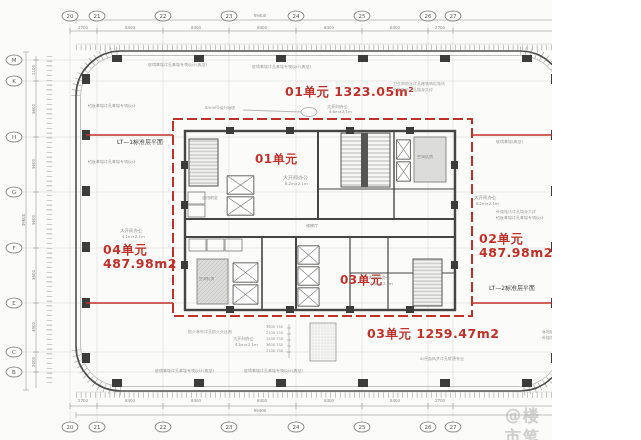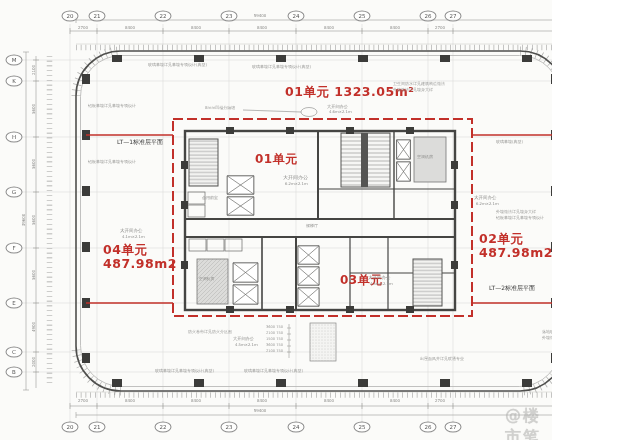--- a/index.html
+++ b/index.html
@@ -284,20 +284,21 @@
 <div class="dimv" style="left:601px;top:275px">5600</div>
 <div class="dimv" style="left:601px;top:327px">4900</div>
 <div class="dimv" style="left:601px;top:362px">2000</div>
 <div class="dimv" style="left:617px;top:220px">39600</div>
 
 <div class="rl rl-big" style="left:285px;top:84px">01单元 1323.05m²</div>
 <div class="rl rl-big" style="left:479px;top:231px">02单元</div>
 <div class="rl rl-big" style="left:479px;top:245px">487.98m2</div>
 <div class="rl rl-big" style="left:103px;top:242px">04单元</div>
 <div class="rl rl-big" style="left:103px;top:256px">487.98m2</div>
+<div class="rl rl-big" style="left:367px;top:326px">03单元 1259.47m2</div>
 <div class="rl rl-in" style="left:255px;top:151px">01单元</div>
 <div class="rl rl-in" style="left:340px;top:272px">03单元</div>
 
 <div class="lt" style="left:117px;top:138px">LT—1标准层平面</div>
 <div class="lt" style="left:489px;top:284px">LT—2标准层平面</div>
 
 <div class="room" style="left:283px;top:174px;font-size:5px">大开间办公</div>
 <div class="room" style="left:285px;top:181px;font-size:3.8px">6.2m×2.1m</div>
 <div class="room" style="left:368px;top:275px;font-size:4.5px">大开间办公</div>
 <div class="room" style="left:370px;top:281px;font-size:3.8px">4.5m×2.1m</div>

